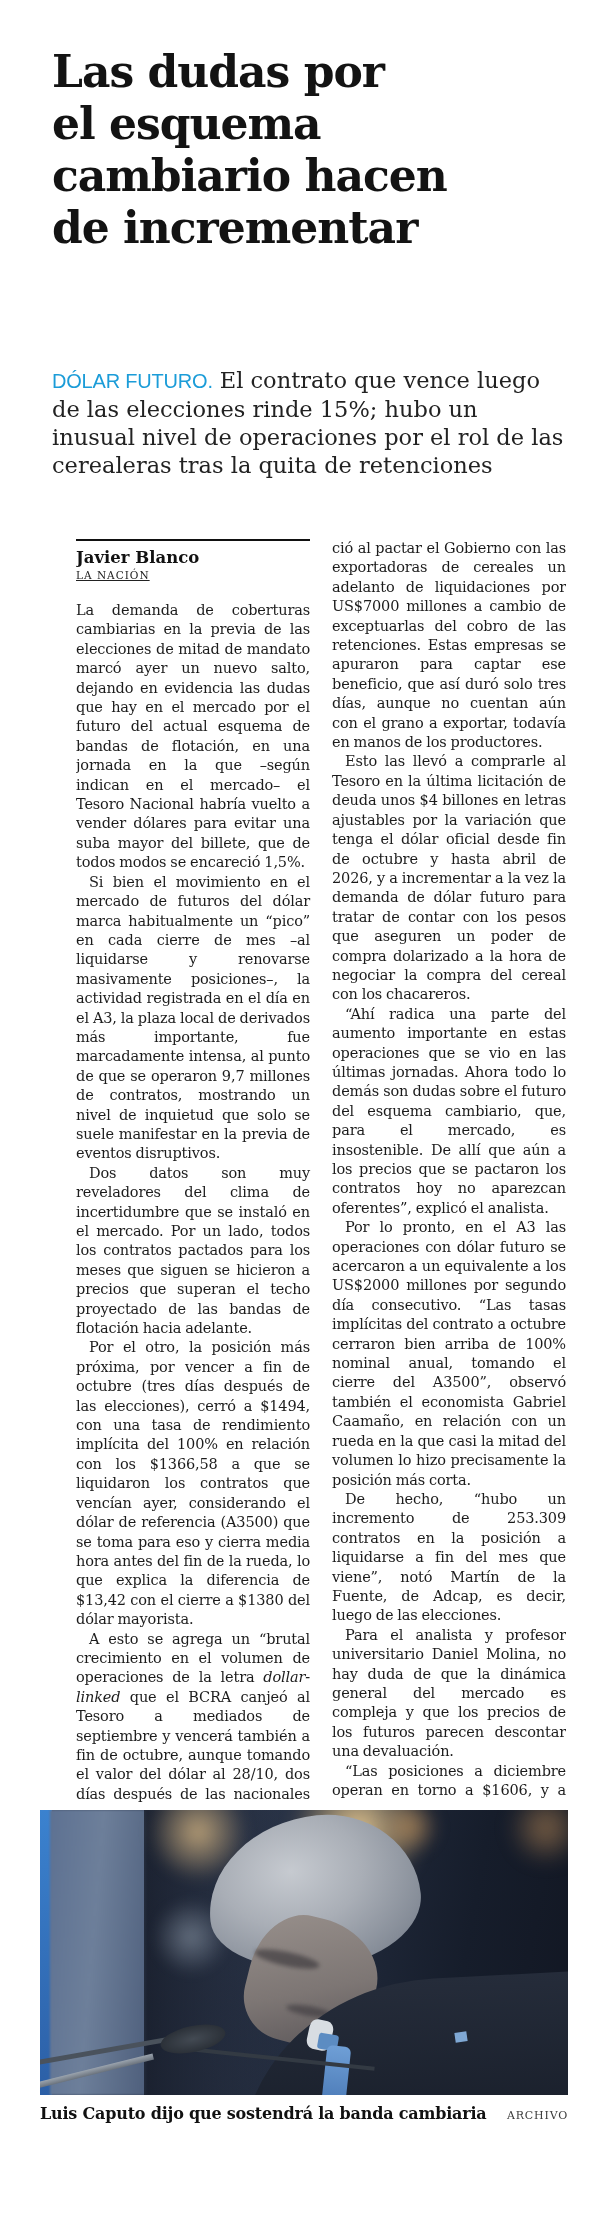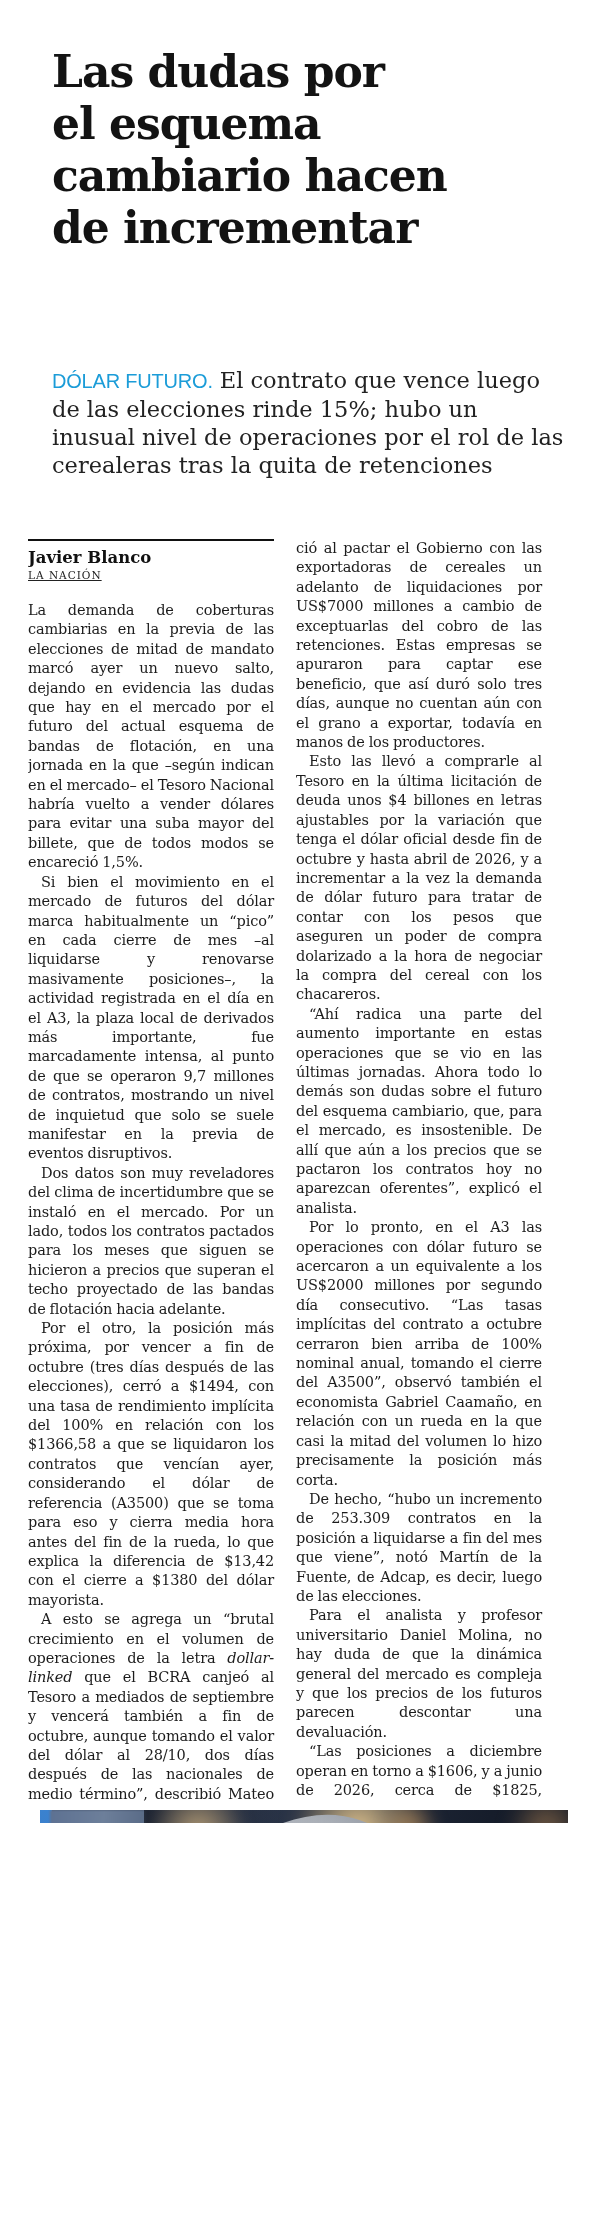--- a/index.html
+++ b/index.html
@@ -1,30 +1,30 @@
 <!DOCTYPE html>
 <html lang="es"><head>
 <meta charset="utf-8">
 <style>
   html,body{margin:0;padding:0;background:#ffffff;}
-  .page{position:relative;width:607px;height:1823px;background:#fff;overflow:hidden;
+  .page{position:relative;width:607px;height:2225px;background:#fff;overflow:hidden;
         font-family:"DejaVu Serif","Liberation Serif",serif;color:#1c1c1c;}
 
   
   .headline{margin:46px 38px 0 52px;font-weight:bold;font-size:44px;line-height:52px;
             color:#131313;letter-spacing:-1px;}
   .headline div{white-space:nowrap;}
 
   
   .kicker{margin:112px 40px 0 52px;font-size:22.5px;line-height:28px;color:#222;}
   .kicker-tag{font-family:"Liberation Sans","DejaVu Sans",sans-serif;font-weight:normal;
               font-size:20px;color:#1b9cd8;letter-spacing:-0.2px;margin-right:7px;}
 
   
-  .columns{margin:60px 41px 0 28px;display:flex;gap:22px;height:1263px;overflow:hidden;}
+  .columns{margin:60px 41px 0 76px;display:flex;gap:22px;height:1263px;overflow:hidden;}
   .col{width:246px;}
 
   .byline-rule{border:none;border-top:2px solid #111;margin:0 0 7px 0;width:100%;}
   .byline-name{font-weight:bold;font-size:16.5px;line-height:19px;color:#111;}
   .byline-org{font-size:10.5px;letter-spacing:1px;color:#222;margin:2px 0 20px 0;text-decoration:underline;}
 
   .bp{margin:0;font-size:14.5px;line-height:19.4px;text-align:justify;
       word-spacing:-0.5px;letter-spacing:-0.15px;hyphens:auto;-webkit-hyphens:auto;}
   .bp.ind{text-indent:13px;}
   .bp em{font-style:italic;}

